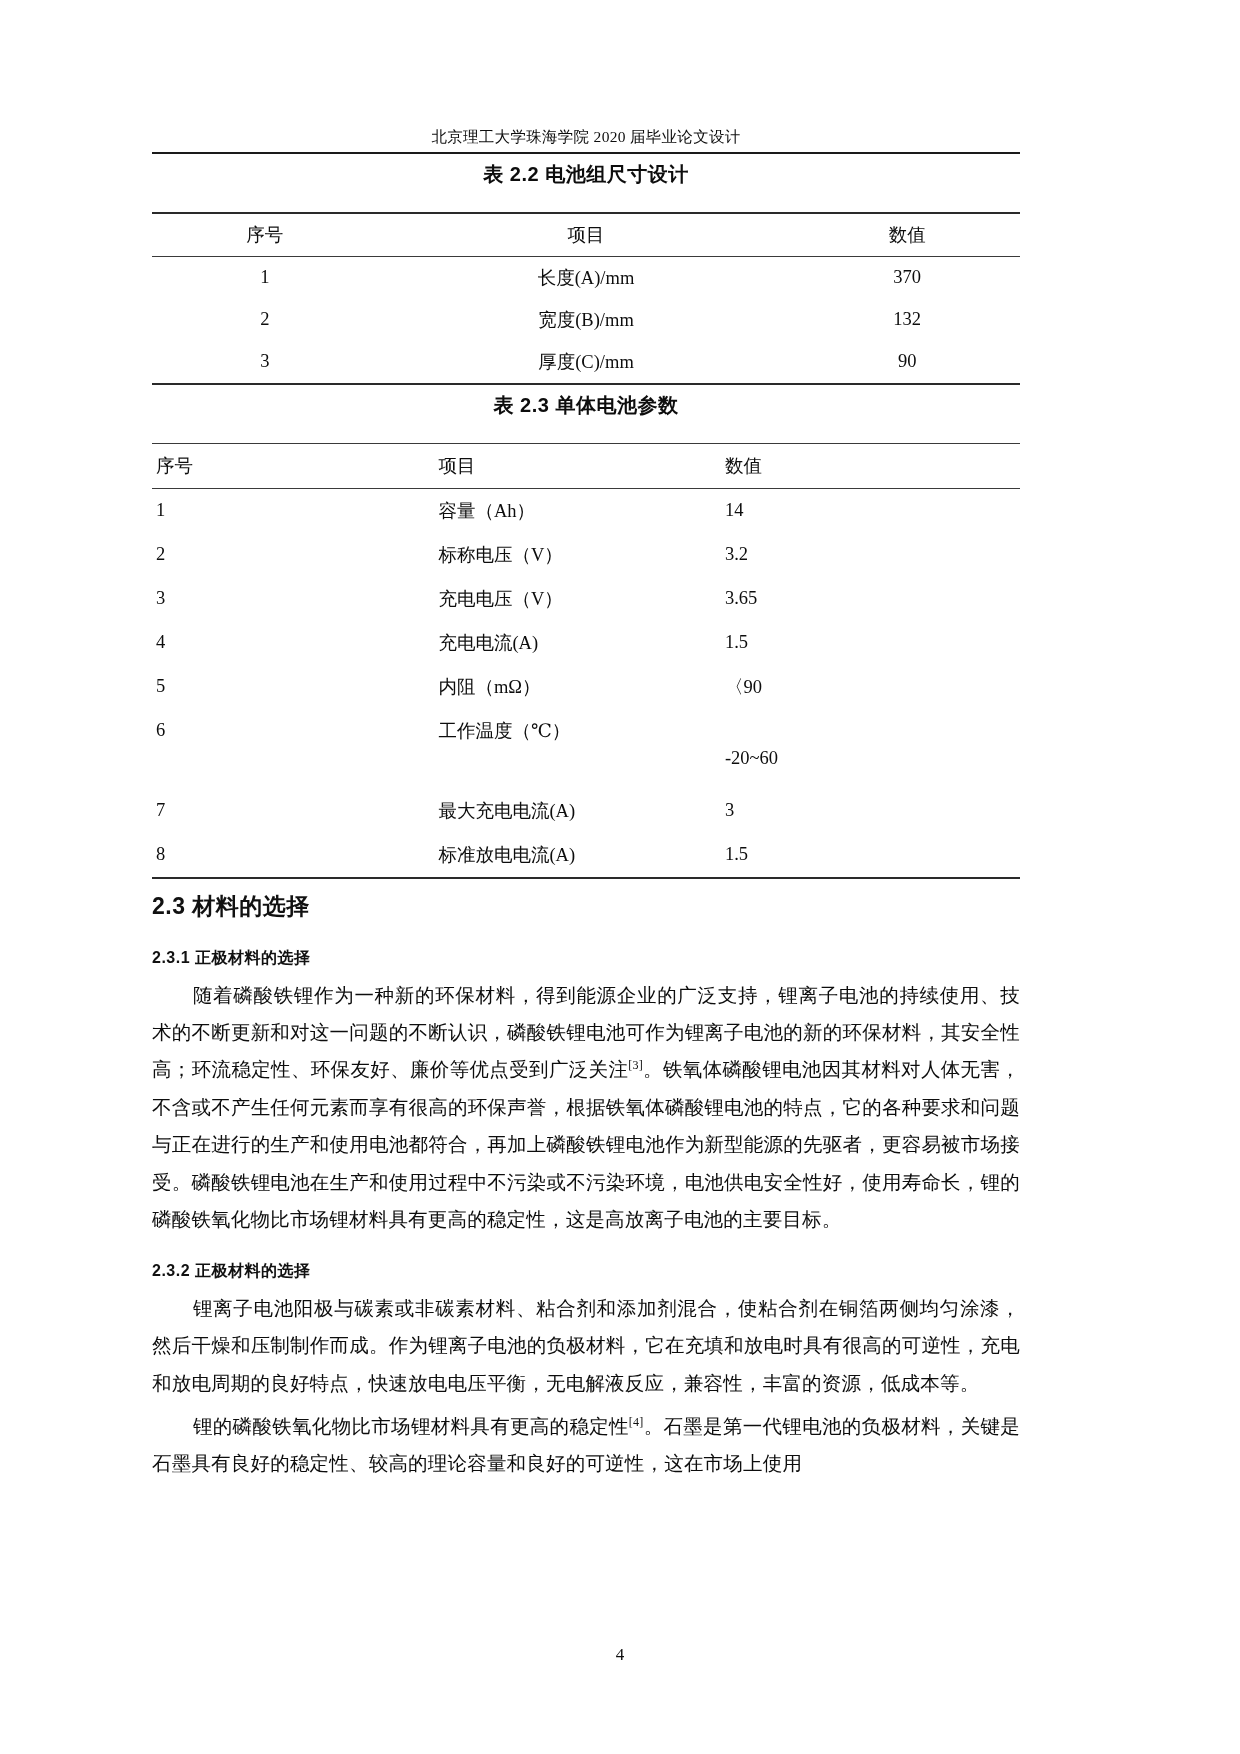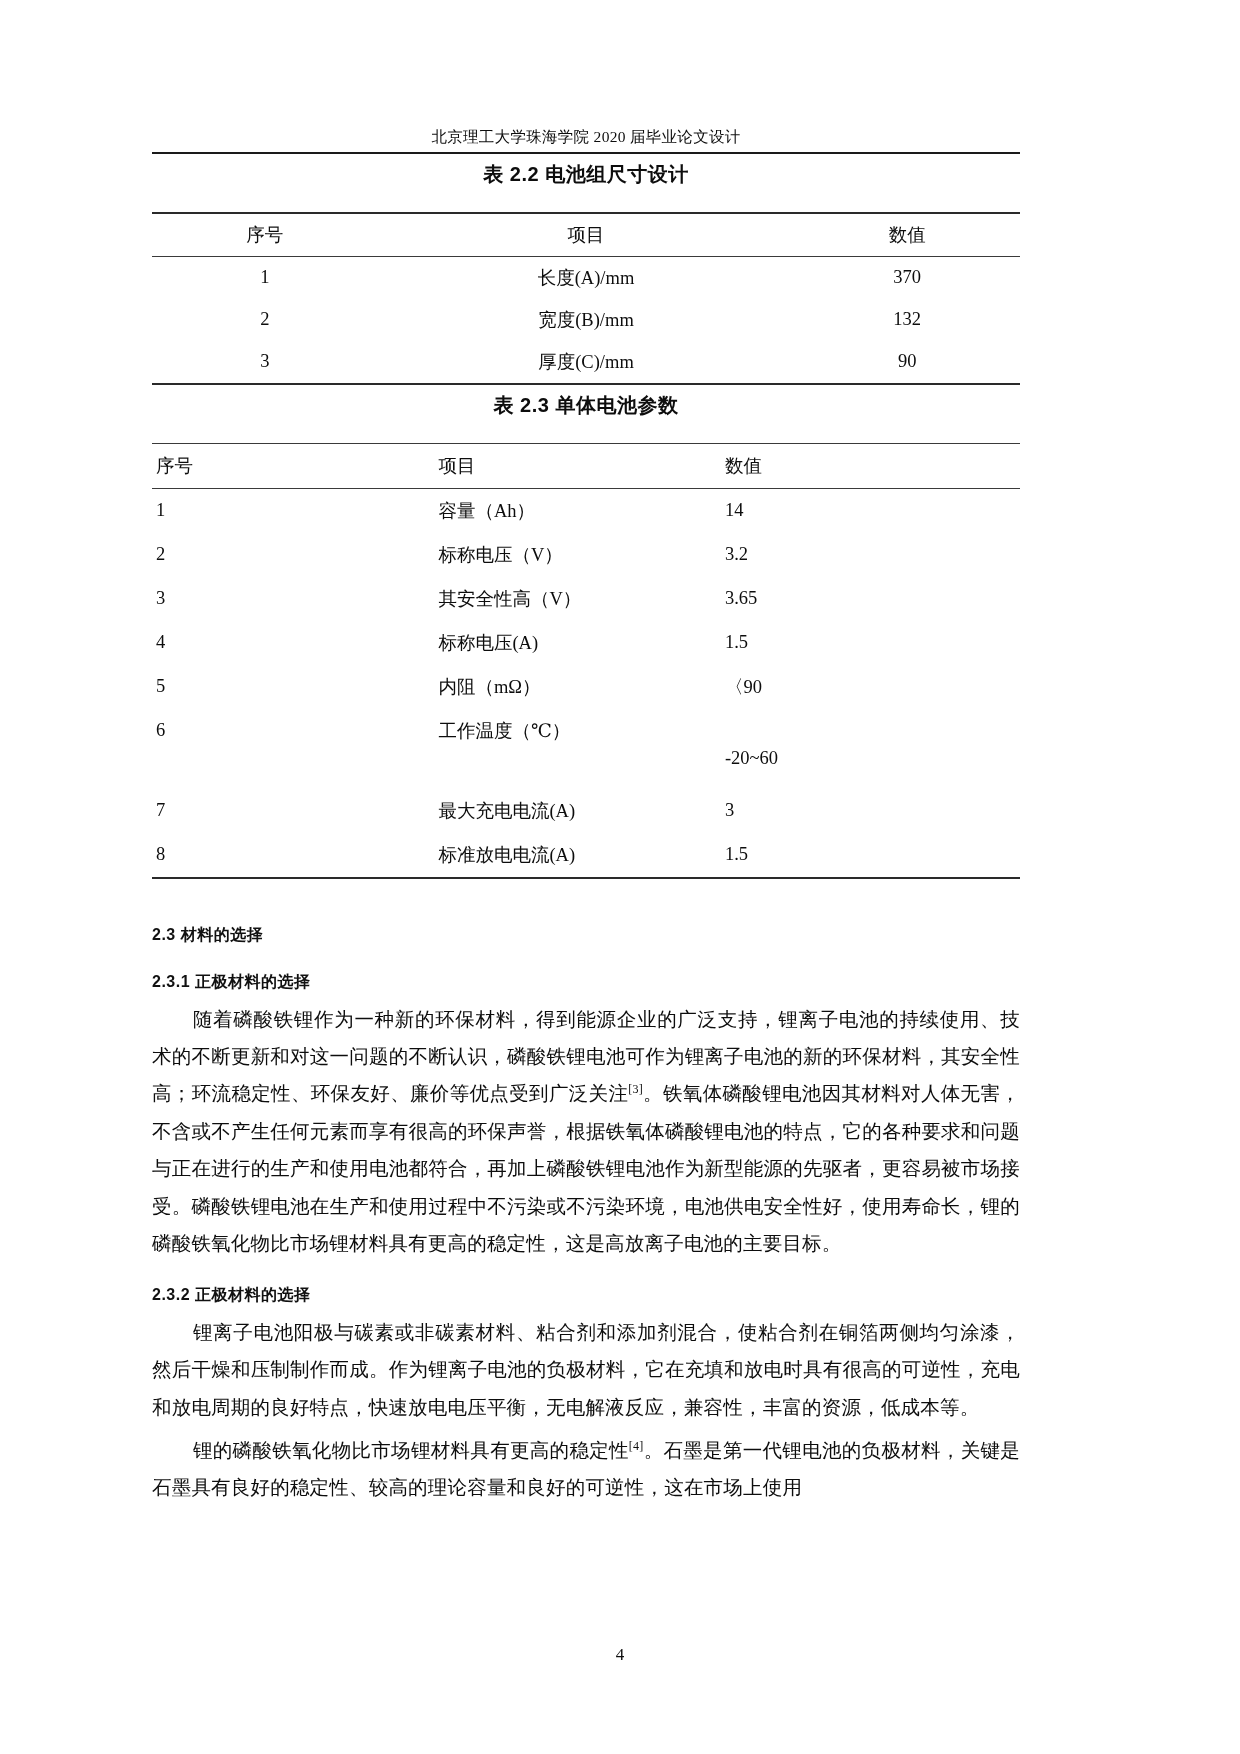--- a/index.html
+++ b/index.html
@@ -84,24 +84,23 @@
   table.t23 tr.tall td.c-val { vertical-align: bottom; padding-bottom: 20px; }
 
   
   h2.h-sec, h3.h-sub {
     font-family: "Liberation Sans", "DejaVu Sans", sans-serif;
     font-weight: bold;
     color: #111;
     margin: 0;
   }
   h2.h-sec {
-    font-size: 16px;
+    font-size: 23px;
     letter-spacing: 0.5px;
     padding: 12px 0 4px 0;
-    margin-top: 34px;
   }
   h3.h-sub {
     font-size: 16px;
     letter-spacing: 0.5px;
     padding: 22px 0 2px 0;
   }
 
   
   p.body {
     margin: 0;
@@ -182,26 +181,26 @@
           <td class="c-item">容量（Ah）</td>
           <td class="c-val">14</td>
         </tr>
         <tr>
           <td class="c-idx">2</td>
           <td class="c-item">标称电压（V）</td>
           <td class="c-val">3.2</td>
         </tr>
         <tr>
           <td class="c-idx">3</td>
-          <td class="c-item">其安全性高（V）</td>
+          <td class="c-item">充电电压（V）</td>
           <td class="c-val">3.65</td>
         </tr>
         <tr>
           <td class="c-idx">4</td>
-          <td class="c-item">标称电压(A)</td>
+          <td class="c-item">充电电流(A)</td>
           <td class="c-val">1.5</td>
         </tr>
         <tr>
           <td class="c-idx">5</td>
           <td class="c-item">内阻（mΩ）</td>
           <td class="c-val">〈90</td>
         </tr>
         <tr class="tall">
           <td class="c-idx">6</td>
           <td class="c-item">工作温度（℃）</td>

